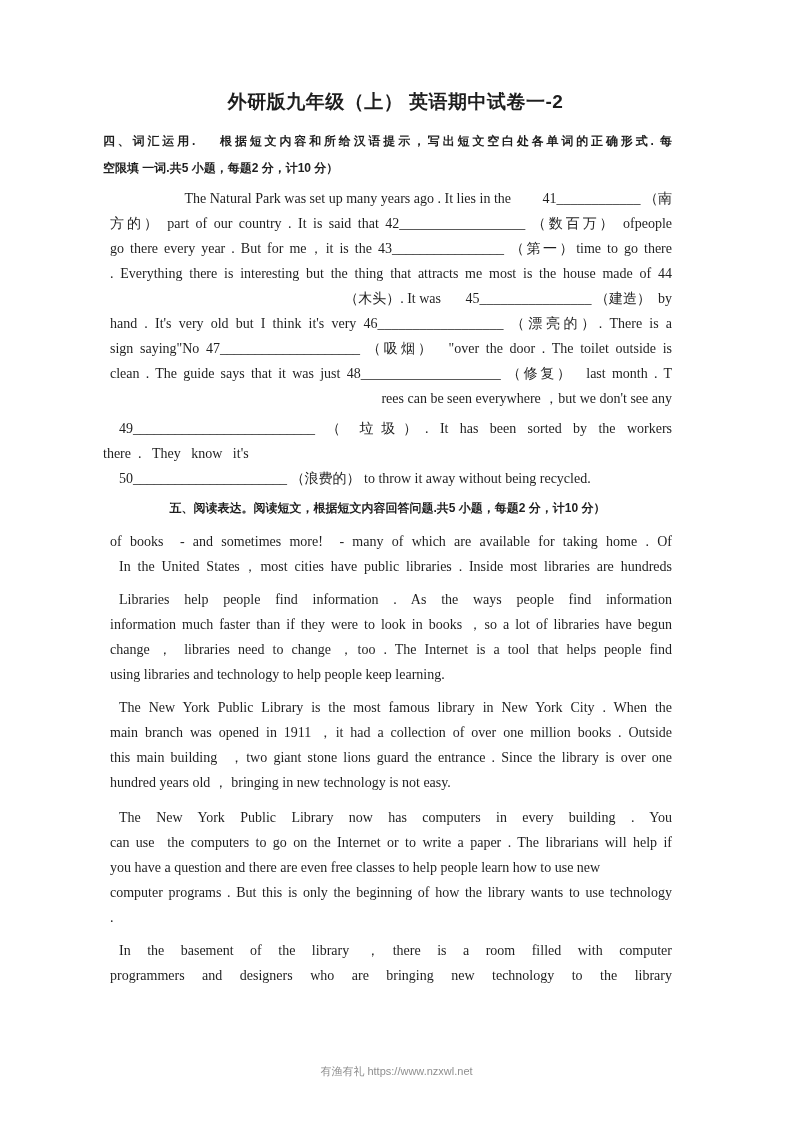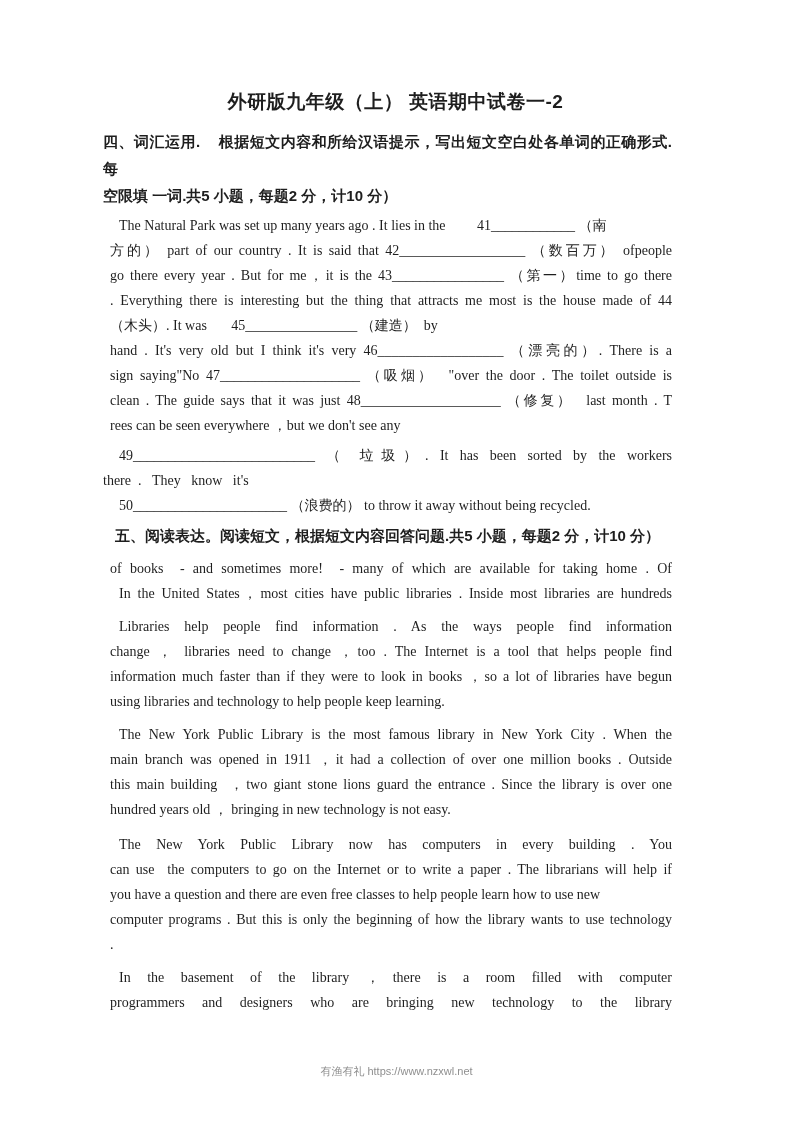--- a/index.html
+++ b/index.html
@@ -10,32 +10,32 @@
   }
   .content { position:absolute; left:103px; top:90px; width:569px; }
   .title {
     font-family:"Liberation Sans", sans-serif; font-weight:bold;
     font-size:19px; line-height:24px; text-align:center; margin-left:16px;
     letter-spacing:0.5px;
   }
   .block { margin-top:8px; }
   .block.heading {
     font-family:"Liberation Sans", sans-serif; font-weight:bold;
-    font-size:15px;
+    font-size:12px;
   }
   .block.heading .ln { line-height:27px; }
   .block.paragraph { font-size:14px; margin-left:7px; }
   .block.paragraph .ln { line-height:25px; }
   .ln { display:block; }
   .ln.j { text-align:justify; text-align-last:justify; }
   .ln.ind { padding-left:9px; }
   .ln.out { margin-left:-7px; }
   [data-name="section-4-heading"] { margin-top:14px; }
   [data-name="cloze-passage"] { margin-top:4px; }
-  [data-name="cloze-passage"] .ln { line-height:26px; }
+  [data-name="cloze-passage"] .ln { line-height:26px;text-align:right; }
   [data-name="cloze-blanks"] { margin-top:5px; }
   [data-name="cloze-blanks"] .ln { line-height:24px; }
   [data-name="section-5-heading"] { margin-top:4px;text-align:center; }
   [data-name="reading-para-1"] { margin-top:7px; }
   [data-name="reading-para-4"] { margin-top:10px; }
   .footer {
     position:absolute; left:0; right:0; top:1064px; text-align:center;
     font-family:"Liberation Sans", sans-serif; font-size:11px;
     color:#8f8f8f;
   }
@@ -69,22 +69,22 @@
         </div>
         <div class="block heading" data-name="section-5-heading">
           <div class="ln" data-name="section-5-heading-line">五、阅读表达。阅读短文，根据短文内容回答问题.共5 小题，每题2 分，计10 分）</div>
         </div>
         <div class="block paragraph" data-name="reading-para-1">
           <div class="ln j" data-name="reading-para-1-line">of books&nbsp;&nbsp;- and sometimes more!&nbsp;&nbsp;- many of which are available for taking home . Of</div>
           <div class="ln j ind" data-name="reading-para-1-line">In the United States，most cities have public libraries . Inside most libraries are hundreds</div>
         </div>
         <div class="block paragraph" data-name="reading-para-2">
           <div class="ln j ind" data-name="reading-para-2-line">Libraries help people find information . As the ways people find information</div>
+          <div class="ln j" data-name="reading-para-2-line">information much faster than if they were to look in books ，so a lot of libraries have begun</div>
           <div class="ln j" data-name="reading-para-2-line">change ， libraries need to change ，too . The Internet is a tool that helps people find</div>
-          <div class="ln j" data-name="reading-para-2-line">information much faster than if they were to look in books ，so a lot of libraries have begun</div>
           <div class="ln" data-name="reading-para-2-line">using libraries and technology to help people keep learning.</div>
         </div>
         <div class="block paragraph" data-name="reading-para-3">
           <div class="ln j ind" data-name="reading-para-3-line">The New York Public Library is the most famous library in New York City . When the</div>
           <div class="ln j" data-name="reading-para-3-line">main branch was opened in 1911 ，it had a collection of over one million books . Outside</div>
           <div class="ln j" data-name="reading-para-3-line">this main building&nbsp;&nbsp;，two giant stone lions guard the entrance . Since the library is over one</div>
           <div class="ln" data-name="reading-para-3-line">hundred years old ， bringing in new technology is not easy.</div>
         </div>
         <div class="block paragraph" data-name="reading-para-4">
           <div class="ln j ind" data-name="reading-para-4-line">The New York Public Library now has computers in every building . You</div>

